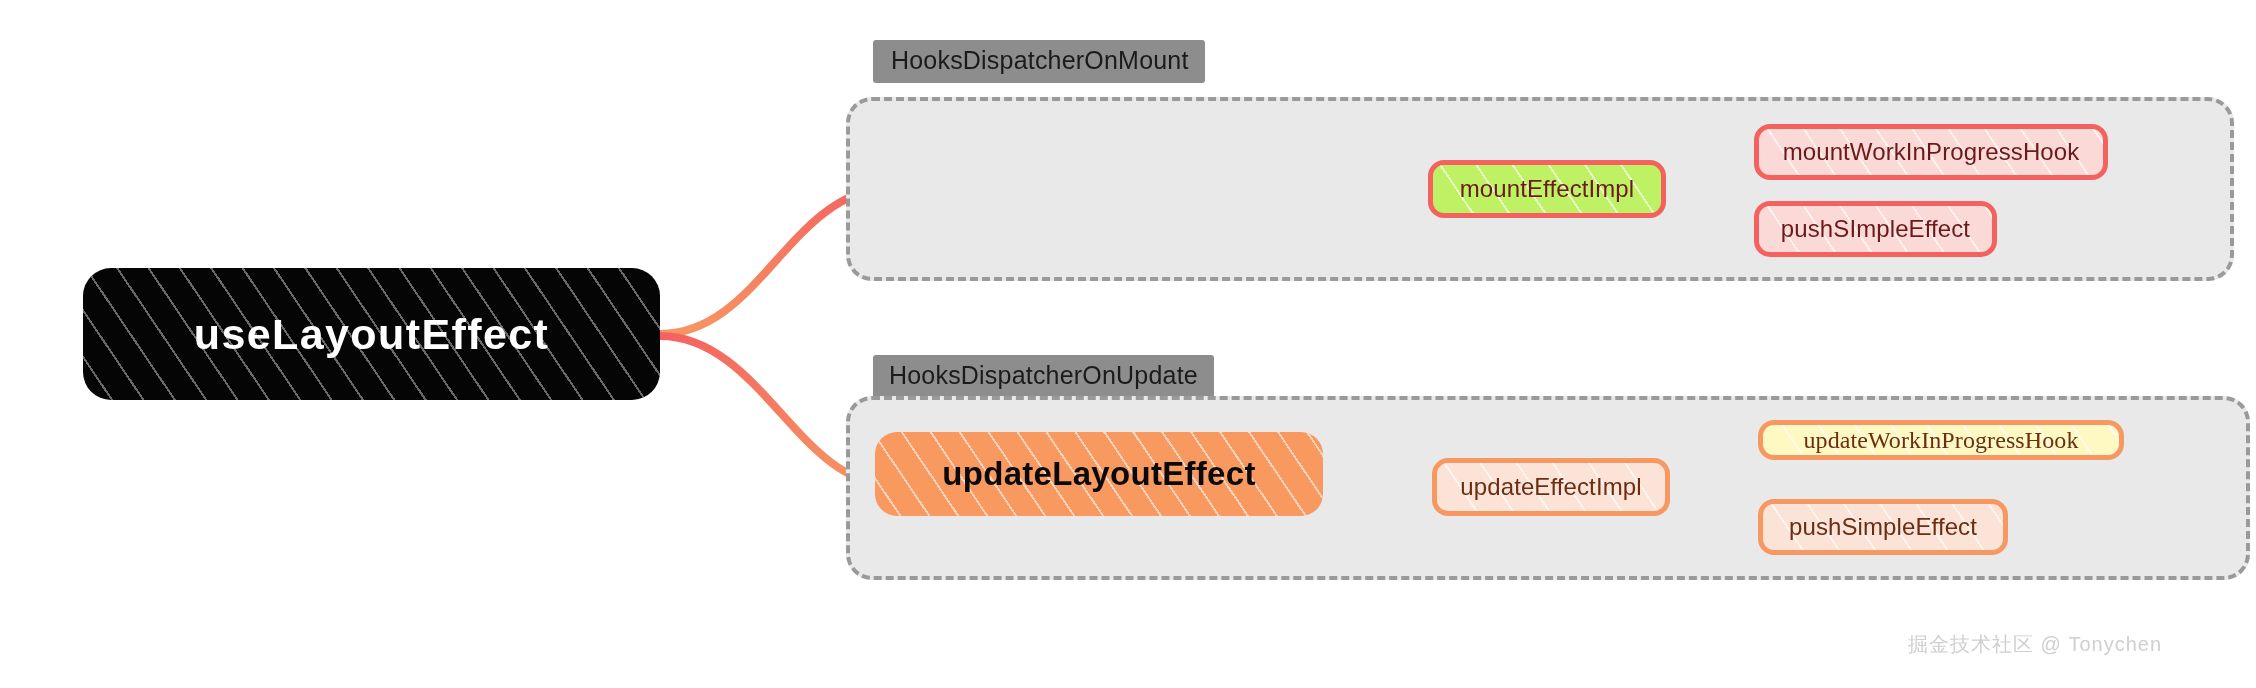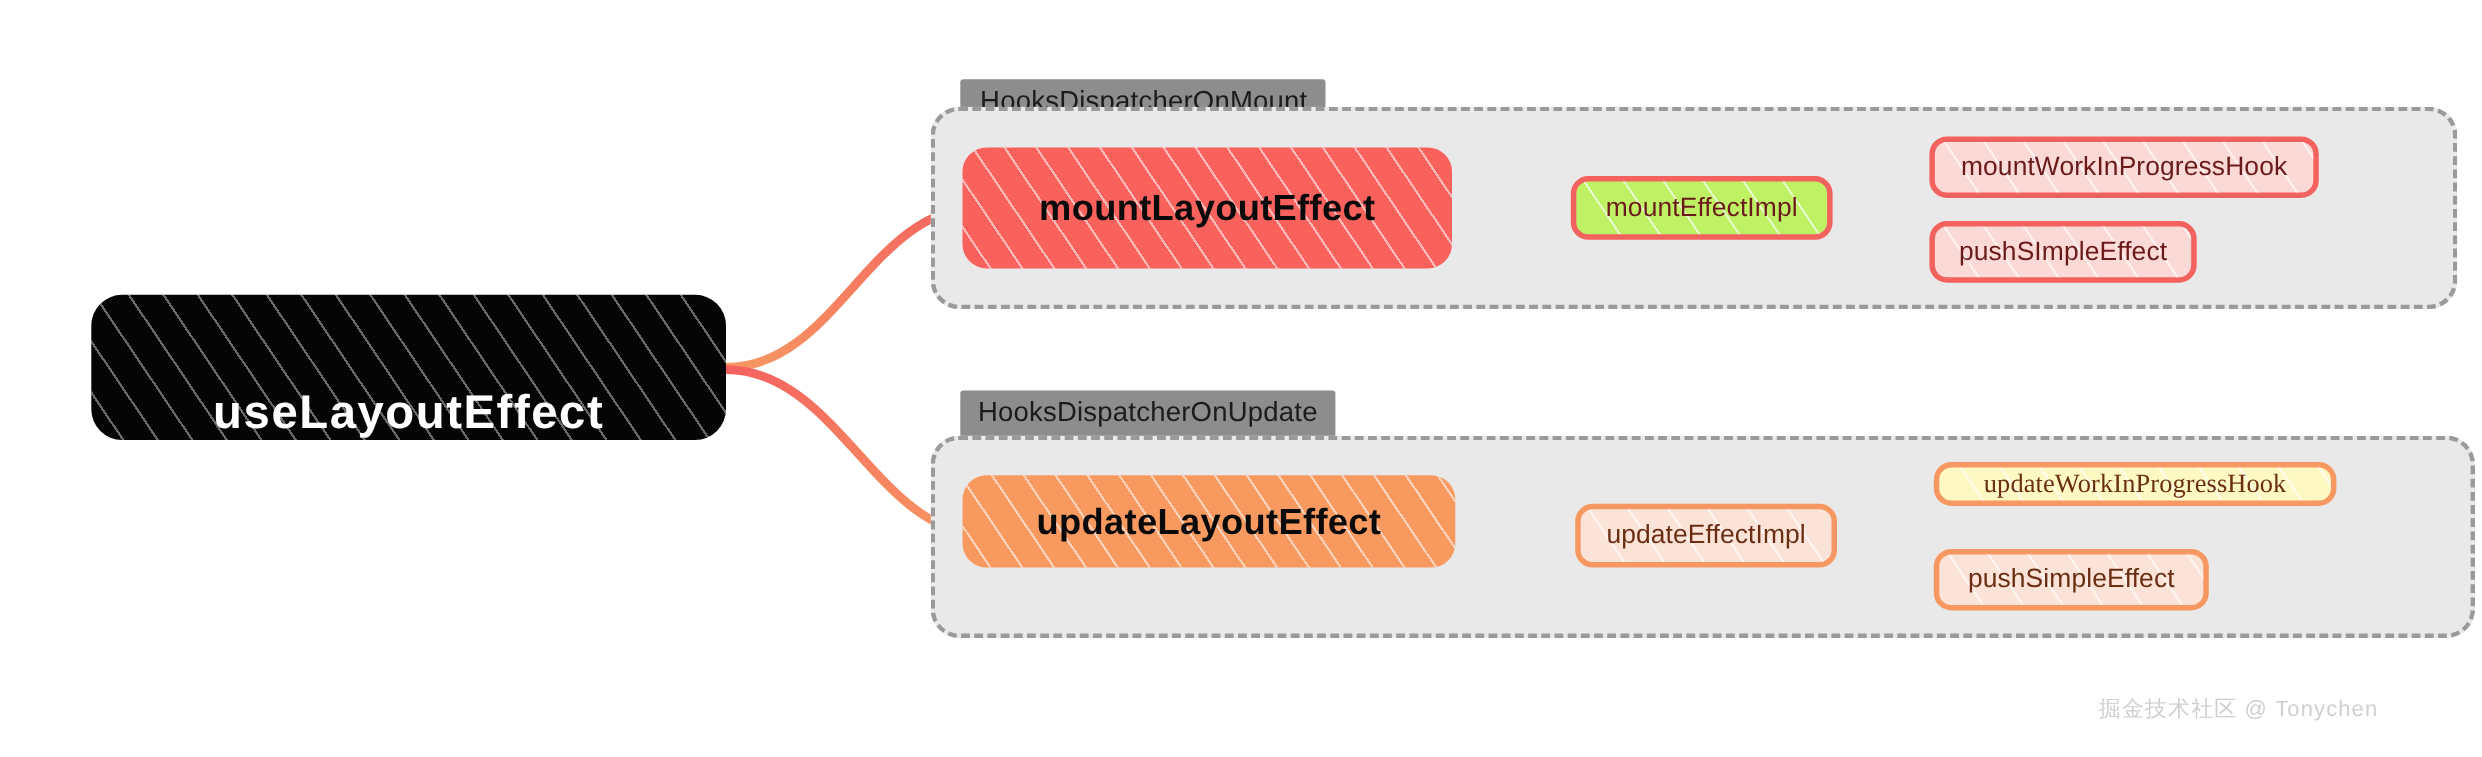--- a/index.html
+++ b/index.html
@@ -31,21 +31,21 @@
     white-space:nowrap;
     line-height:1.15;
   }
 
   
   .root-node{
     position:absolute;
     background:#050505;
     color:#ffffff;
     border-radius:28px;
-    display:flex; align-items:flex-end; justify-content:center;
+    display:flex; align-items:center; justify-content:center;
     font-size:43px;
     letter-spacing:1.4px;
     font-weight:600;
     overflow:hidden;
   }
   .root-node .hatch{
     position:absolute; inset:-10px;
     background:repeating-linear-gradient(56deg,
       rgba(255,255,255,0) 0px, rgba(255,255,255,0) 11px,
       rgba(255,255,255,.40) 11px, rgba(255,255,255,.40) 13px,
@@ -135,30 +135,26 @@
 
     <path d="M 1668 487 C 1710 487, 1710 448, 1762 448" fill="none" stroke="#F79862" stroke-width="7" stroke-linecap="round"></path>
     <path d="M 1668 487 C 1710 487, 1710 526, 1762 526" fill="none" stroke="#F79862" stroke-width="7" stroke-linecap="round"></path>
   </svg>
 
   <div class="root-node" style="left:83px; top:268px; width:577px; height:132px;">
     <span class="hatch"></span>
     <span class="lbl">useLayoutEffect</span>
   </div>
 
-  <div class="group-tab" style="left:873px; top:72px;padding-left:18px;">
+  <div class="group-tab" style="left:873px; top:40px;padding-left:18px;">
     <span>HooksDispatcherOnMount</span>
   </div>
 
   <div class="group-box" style="left:846px; top:97px; width:1388px; height:184px;"></div>
 
-  <div class="l1-node" style="left:875px; top:134px; width:445px; height:110px; background:#F9615D;">
-    <span class="hatch"></span>
-    <span class="lbl">mountLayoutEffect</span>
-  </div>
 
   <div class="o-node" style="left:1428px; top:160px; width:238px; height:58px;
               background:#bef264; border-color:#F4625F; border-width:5px; color:#6B1A1A;">
     <span class="hatch"></span>
     <span class="lbl">mountEffectImpl</span>
   </div>
 
   <div class="o-node" style="left:1754px; top:124px; width:354px; height:56px;
               background:#FBD9D7; border-color:#F4625F; border-width:5px; color:#6B1A1A;">
     <span class="hatch"></span>

